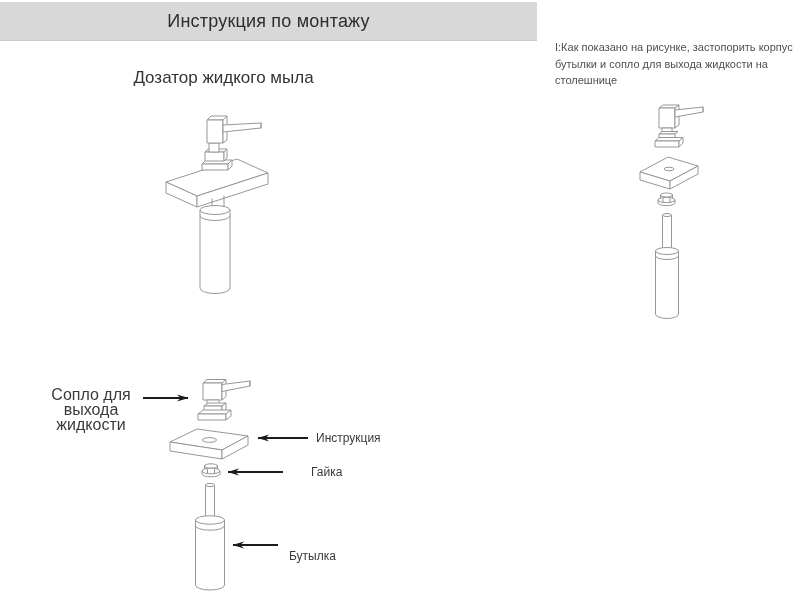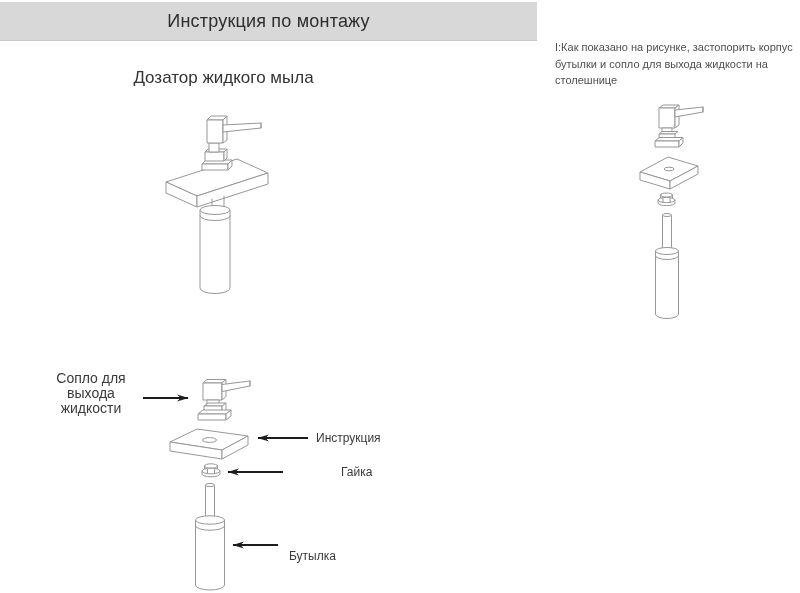--- a/index.html
+++ b/index.html
@@ -33,25 +33,25 @@
   .fig-exploded{left:615px;top:100px;}
   .fig-labeled{left:30px;top:370px;width:370px;height:223px;}
   .fig-labeled svg{position:absolute;left:0;top:0;}
 
   .face{fill:#ffffff;stroke:#979797;stroke-width:1;stroke-linejoin:round;}
   .ln{fill:none;stroke:#979797;stroke-width:1;stroke-linecap:round;}
   .arrow{stroke:#1c1c1c;stroke-width:1.8;fill:none;}
 
   .lbl{position:absolute;font-size:12px;color:#3a3a3a;white-space:nowrap;}
   .lbl-nozzle{
-    left:8px;top:1px;width:106px;text-align:center;
-    white-space:pre-line;font-size:14px;line-height:15px;
+    left:8px;top:17px;width:106px;text-align:center;
+    white-space:pre-line;font-size:16px;line-height:15px;
   }
   .lbl-countertop{left:286px;top:61px;}
-  .lbl-nut{left:281px;top:95px;margin-left:30px;}
+  .lbl-nut{left:281px;top:95px;}
   .lbl-bottle{left:259px;top:179px;}
 </style>
 </head>
 <body>
 
 <div class="page">
 
   <div class="header-bar">
     <span class="title">Инструкция по монтажу</span>
   </div>

